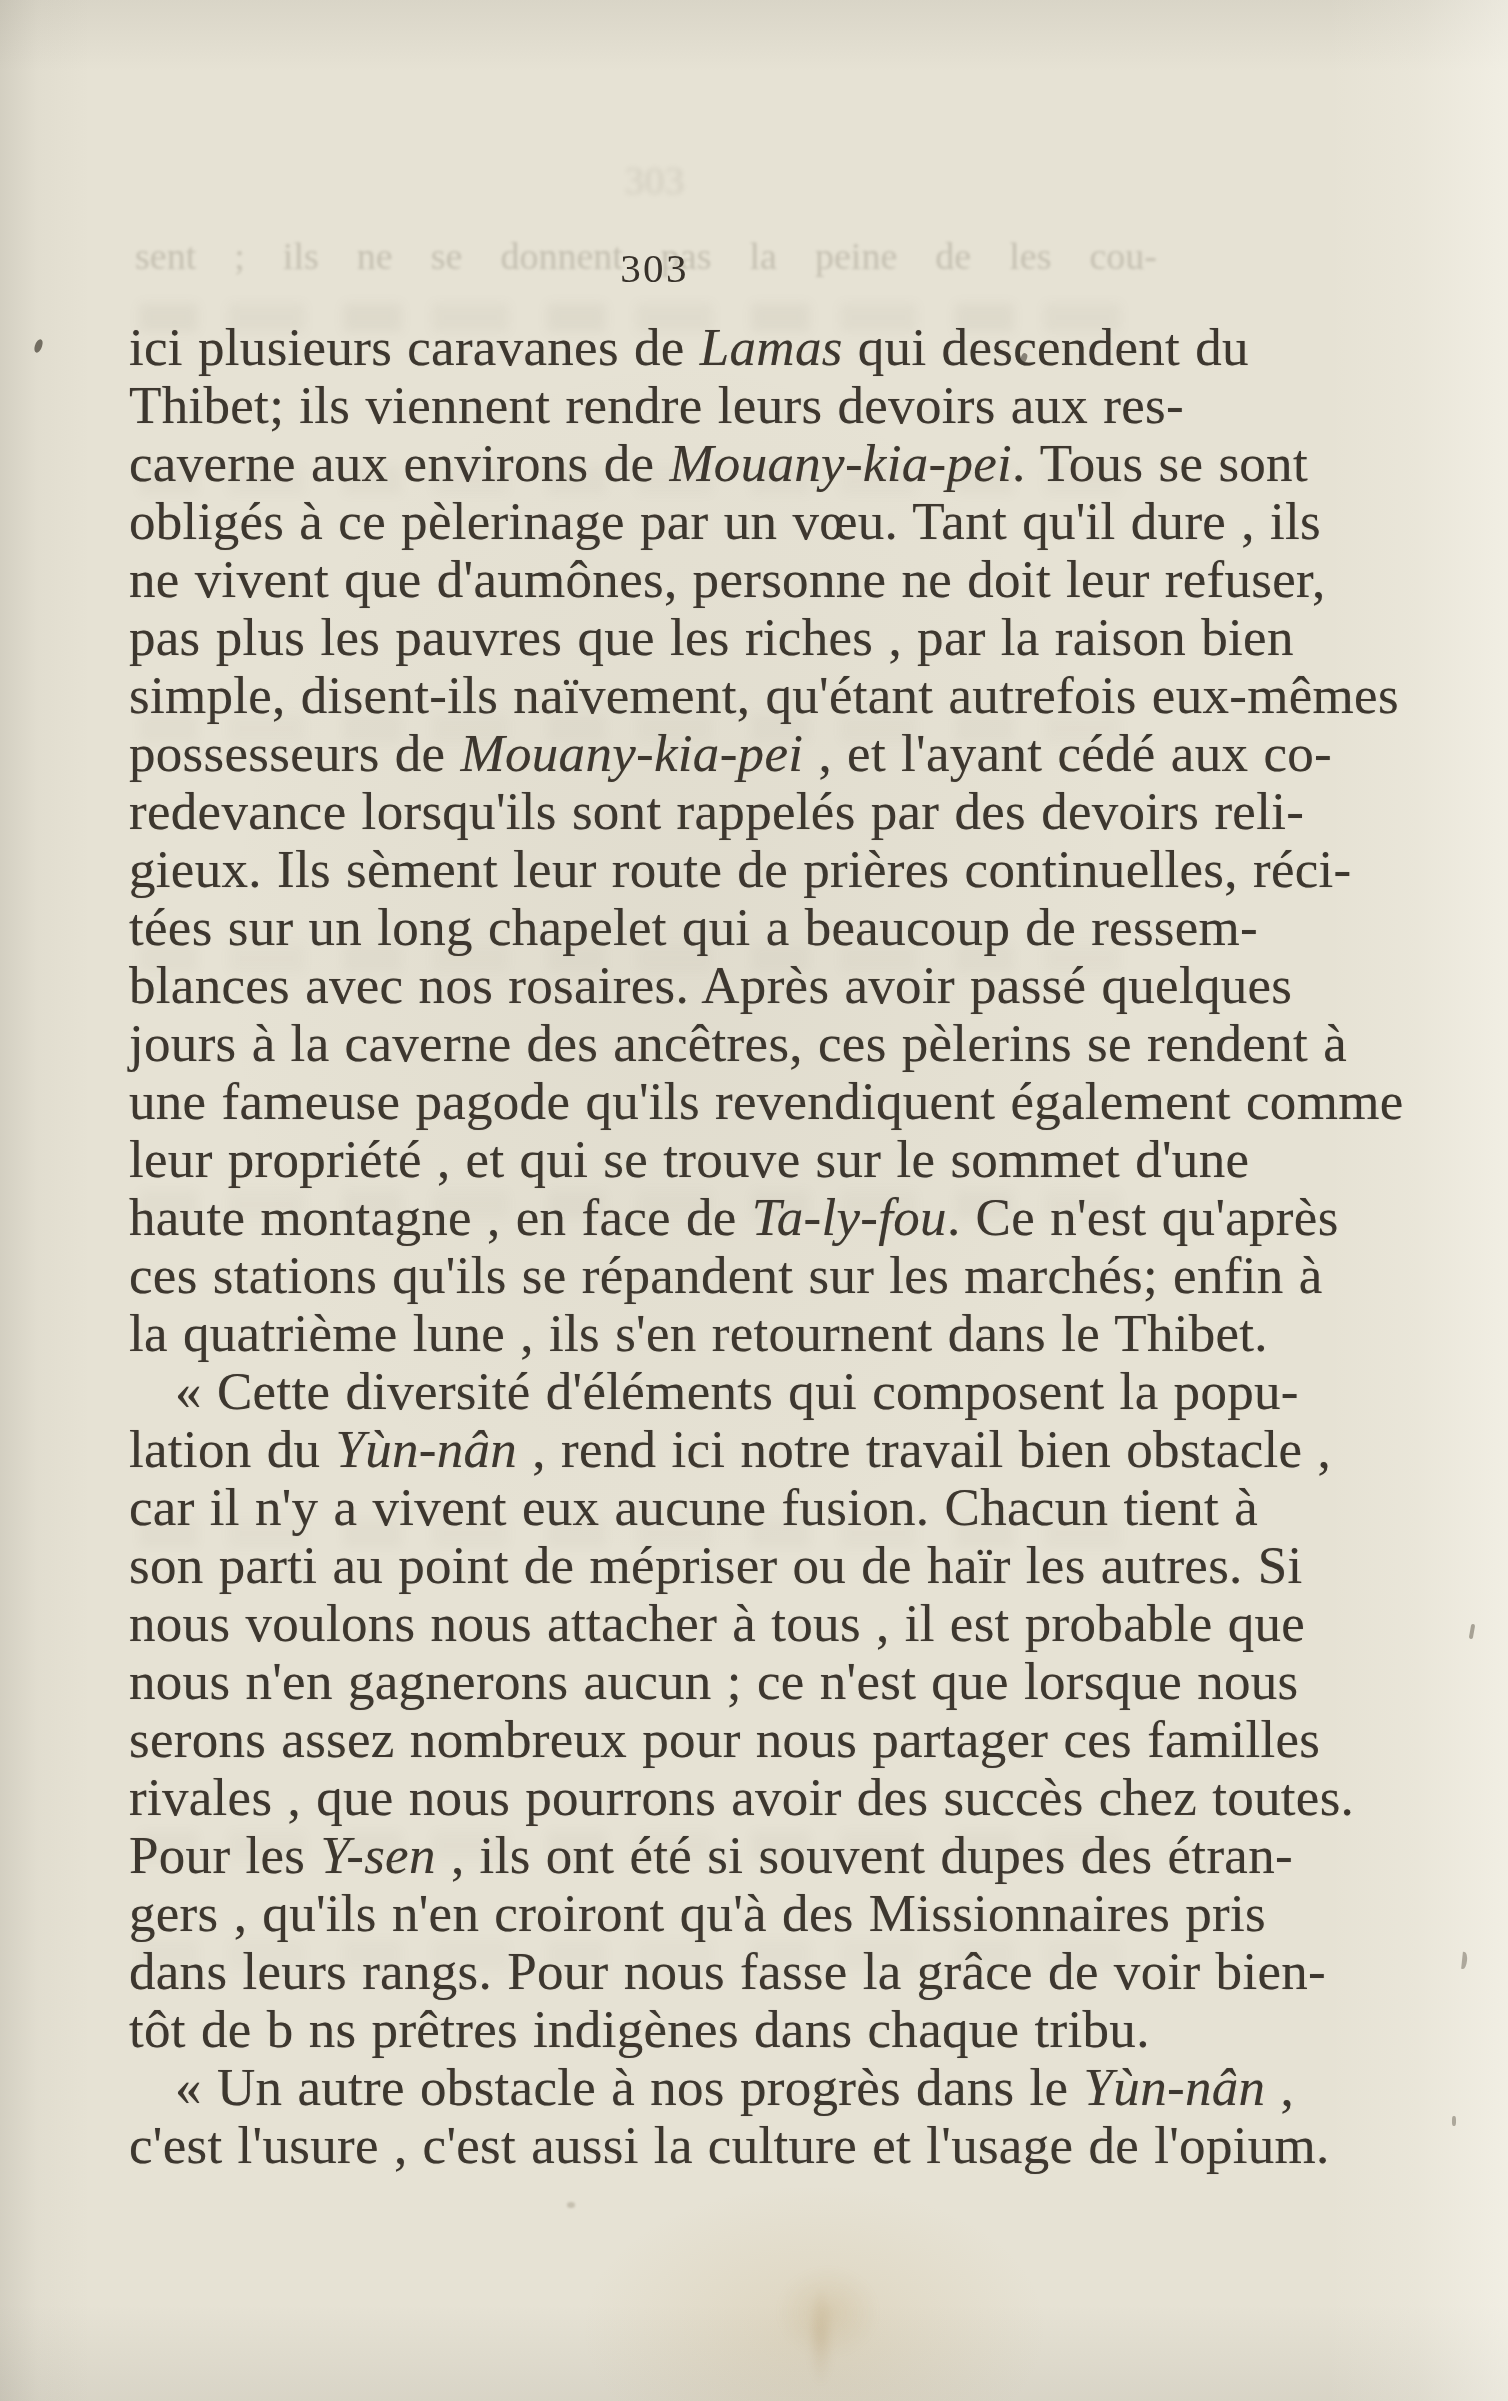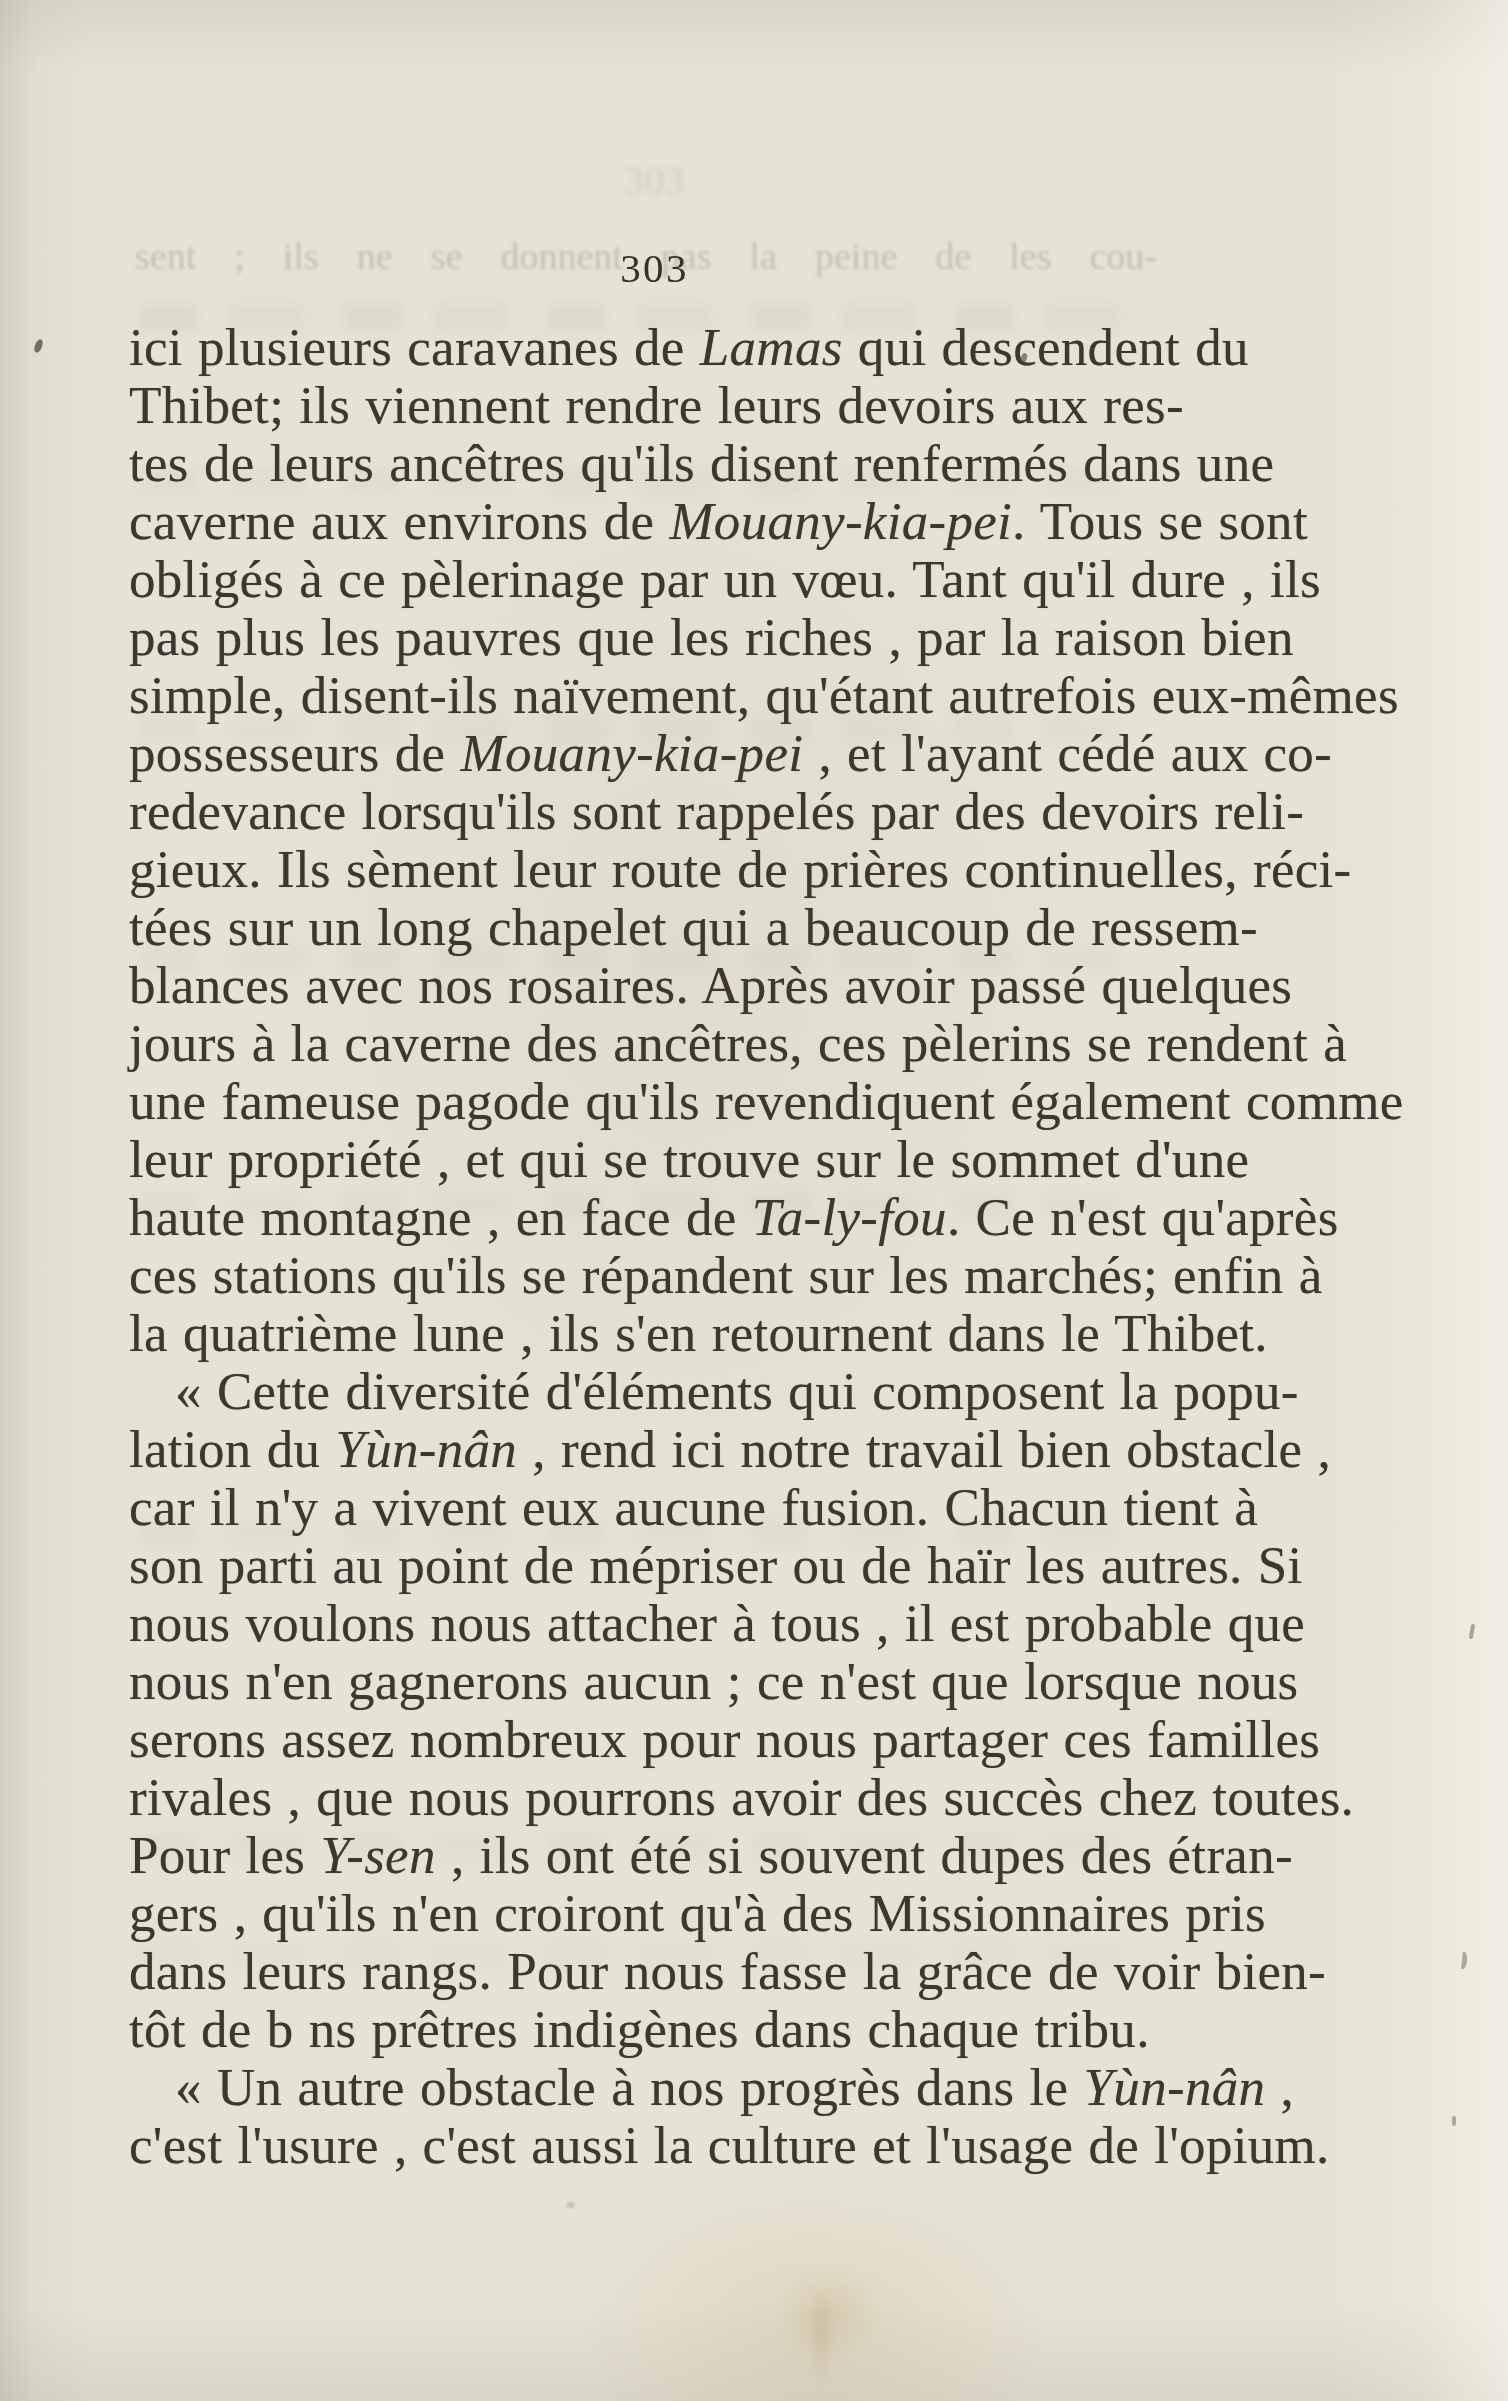--- a/index.html
+++ b/index.html
@@ -139,23 +139,23 @@
   <div class="smudge sm5"></div>
   <div class="smudge sm6"></div>
   <div class="smudge sm7"></div>
   <div class="smudge sm8"></div>
 
   <div class="pagenum">303</div>
 
   <div class="text-block">
       <div class="line"><span>ici plusieurs caravanes de </span><span class="it">Lamas</span><span> qui descendent du</span></div>
       <div class="line"><span>Thibet; ils viennent rendre leurs devoirs aux res-</span></div>
-      <div class="line"><span>tes de leurs ancêtres qu'ils disent renfermés dans une</span></div>
       <div class="line"><span>caverne aux environs de </span><span class="it">Mouany-kia-pei</span><span>. Tous se sont</span></div>
       <div class="line"><span>obligés à ce pèlerinage par un vœu. Tant qu'il dure , ils</span></div>
+      <div class="line"><span>ne vivent que d'aumônes, personne ne doit leur refuser,</span></div>
       <div class="line"><span>pas plus les pauvres que les riches , par la raison bien</span></div>
       <div class="line"><span>simple, disent-ils naïvement, qu'étant autrefois eux-mêmes</span></div>
       <div class="line"><span>possesseurs de </span><span class="it">Mouany-kia-pei</span><span> , et l'ayant cédé aux co-</span></div>
       <div class="line"><span>redevance lorsqu'ils sont rappelés par des devoirs reli-</span></div>
       <div class="line"><span>gieux. Ils sèment leur route de prières continuelles, réci-</span></div>
       <div class="line"><span>tées sur un long chapelet qui a beaucoup de ressem-</span></div>
       <div class="line"><span>blances avec nos rosaires. Après avoir passé quelques</span></div>
       <div class="line"><span>jours à la caverne des ancêtres, ces pèlerins se rendent à</span></div>
       <div class="line"><span>une fameuse pagode qu'ils revendiquent également comme</span></div>
       <div class="line"><span>leur propriété , et qui se trouve sur le sommet d'une</span></div>

